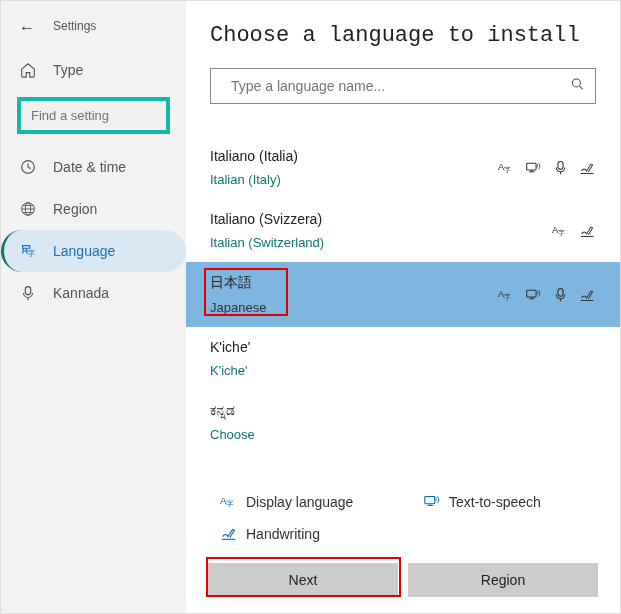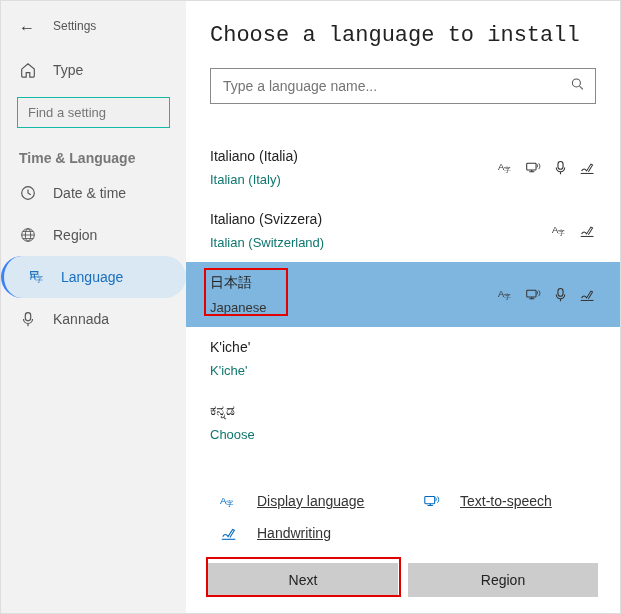--- a/index.html
+++ b/index.html
@@ -46,28 +46,28 @@
     align-items: center;
     gap: 16px;
     padding: 12px 18px;
     color: #555;
     font-size: 14px;
   }
   .sb-item svg { flex: 0 0 18px; }
   .sb-item.active {
     background: #d9e8f2;
     color: #1a6fbf;
-    border-left: 3px solid #3b82f6;
-    padding-left: 23px;
+    border-left: 3px solid #0f766e;
+    padding-left: 15px;
     border-radius: 21px;
   }
   .find-input {
     margin: 6px 16px 12px 16px;
     padding: 7px 10px;
-    border: 1px solid #14b8a6;
+    border: 4px solid #14b8a6;
     background: #f0f0f0;
     color: #888;
     font-size: 13px;
   }
   .sb-section {
     padding: 10px 18px 6px 18px;
     font-weight: 600;
     color: #777;
     font-size: 14px;
   }
@@ -91,21 +91,21 @@
     font-size: 22px;
     margin: 0 0 20px 0;
     font-family: Liberation Mono, monospace;
   }
   .search-wrap {
     position: relative;
     margin-bottom: 10px;
   }
   .search-input {
     width: 100%;
-    padding: 9px 34px 9px 12px;
+    padding: 9px 34px 9px 20px;
     border: 1px solid #888;
     font-size: 14px;
     color: #a21caf;
     background: #fff;
   }
   .search-icon {
     position: absolute;
     right: 10px;
     top: 50%;
     transform: translateY(-50%);
@@ -154,21 +154,21 @@
   }
   .legend {
     display: grid;
     grid-template-columns: 1fr 1fr;
     column-gap: 30px;
     row-gap: 14px;
     padding: 12px 24px 18px 34px;
     font-size: 14px;
     color: #333;
   }
-  .legend .row { display: flex; align-items: center; gap: 19px; text-decoration: underline; }
+  .legend .row { display: flex; align-items: flex-end; gap: 8px; }
   .legend .row svg { color: #0067c0; flex: 0 0 18px; }
   .footer {
     display: flex;
     gap: 10px;
     padding: 3px 22px 16px 22px;
   }
   .footer button {
     flex: 1;
     padding: 9px 0;
     border: none;
@@ -232,21 +232,20 @@
       <span class="back">←</span>
       <span class="title">Settings</span>
     </div>
     <div class="sb-item">
       <svg width="18" height="18" viewBox="0 0 20 20">
           <use href="#ic-home"></use>
         </svg>
       <span>Type</span>
     </div>
     <input class="find-input" placeholder="Find a setting" style="">
-    <div class="sb-section">Time &amp; Language</div>
 
     <div class="sb-item">
       <svg width="18" height="18" viewBox="0 0 20 20">
           <use href="#ic-clock"></use>
         </svg>
       <span>Date &amp; time</span>
     </div>
     <div class="sb-item">
       <svg width="18" height="18" viewBox="0 0 20 20">
           <use href="#ic-globe"></use>

